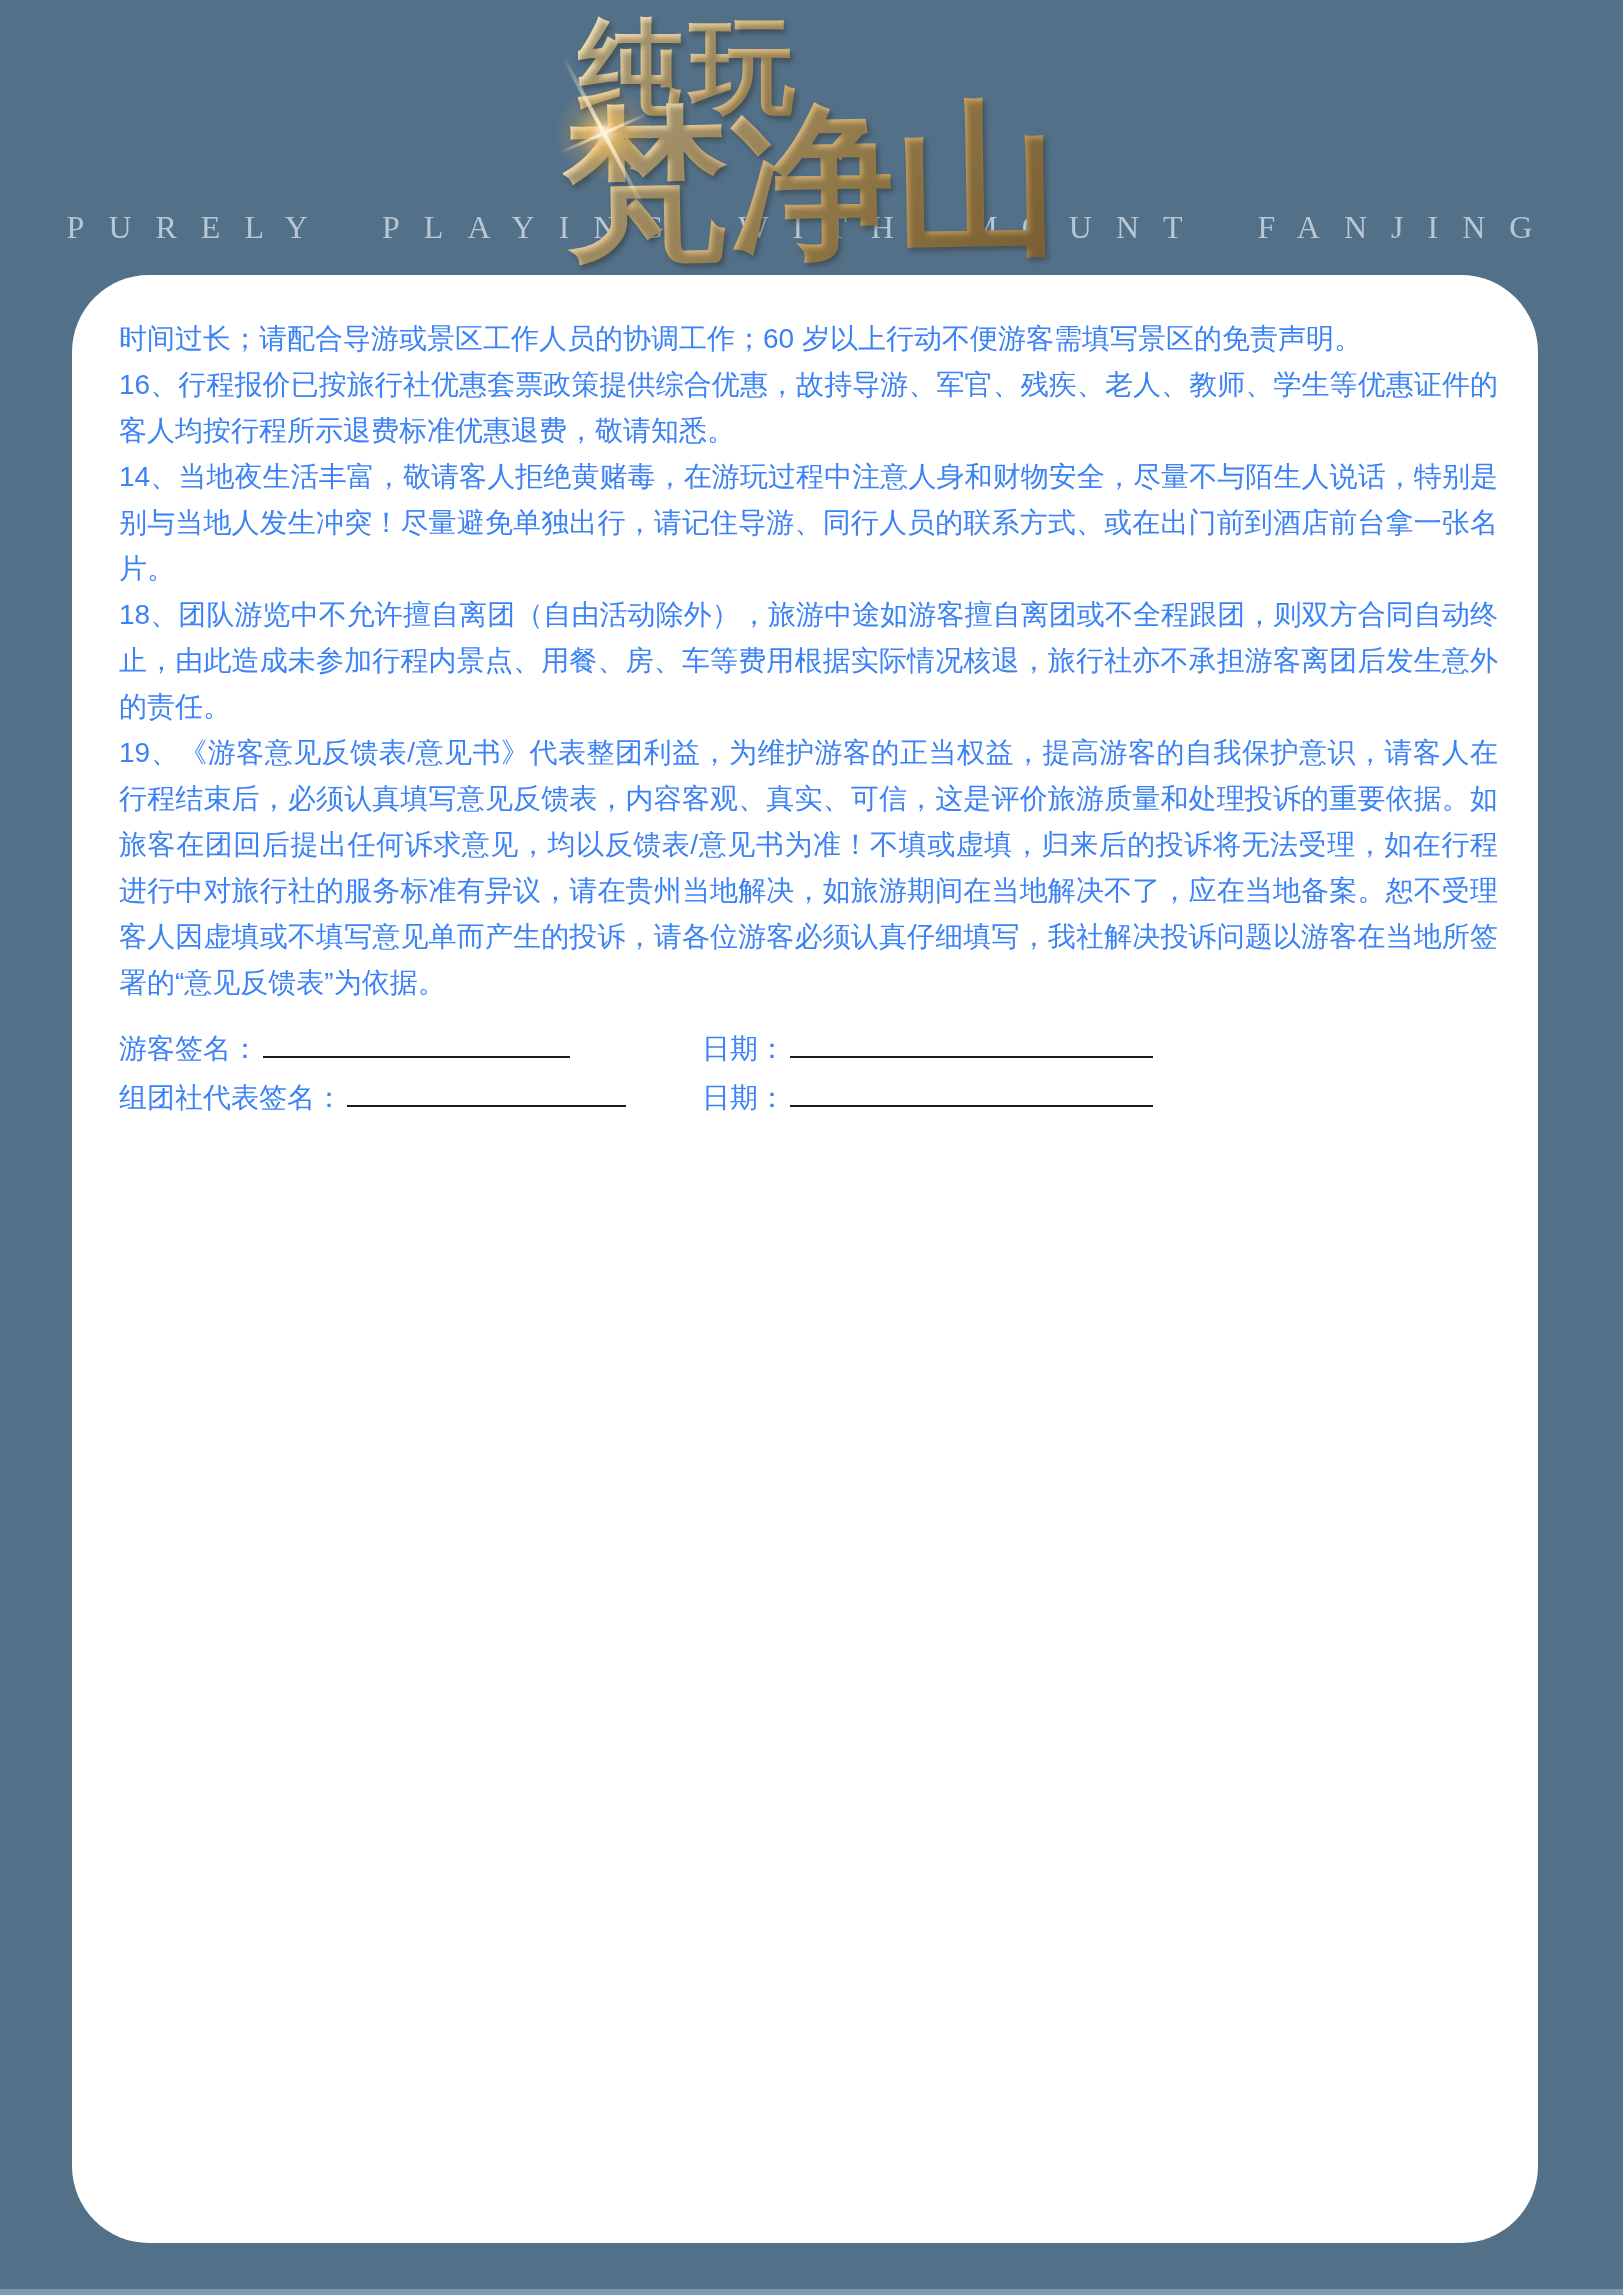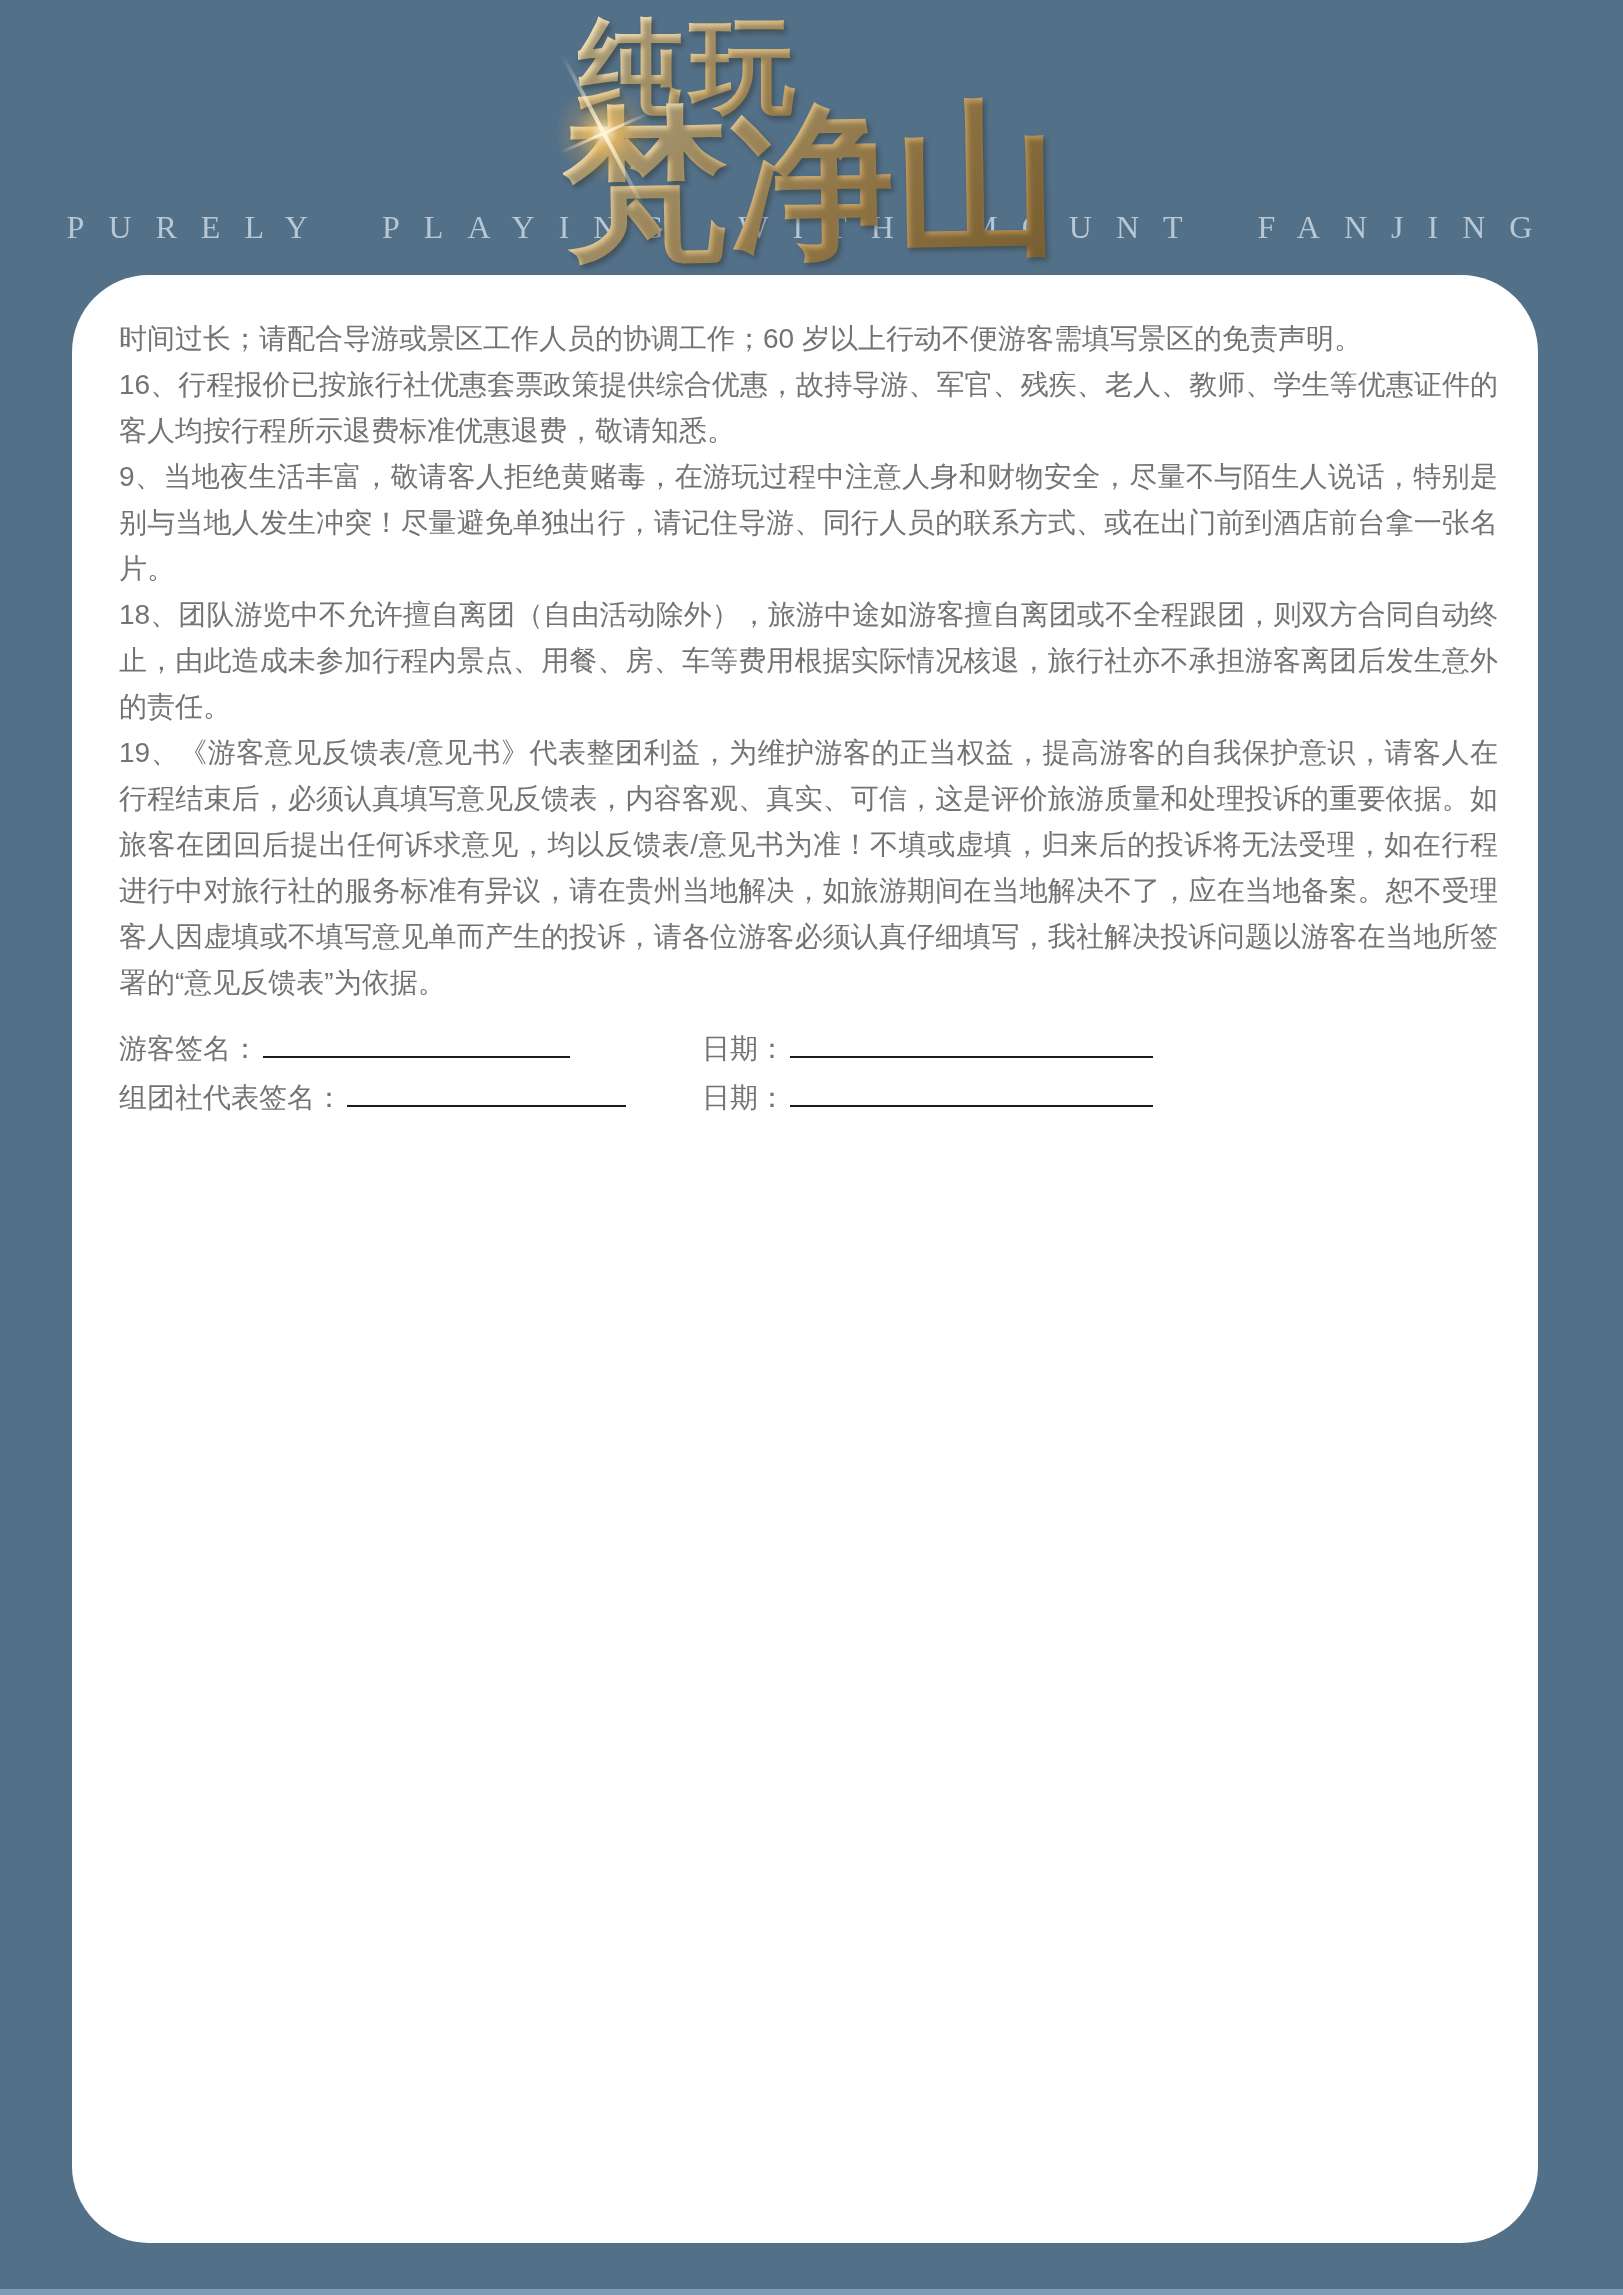--- a/index.html
+++ b/index.html
@@ -102,21 +102,21 @@
     width: 1466px;
     height: 1968px;
     background: #ffffff;
     border-radius: 77px;
     z-index: 2;
   }
   .card-content {
     padding: 41px 40px 0 47px;
     font-size: 28px;
     line-height: 46px;
-    color: #737373;
+    color: #3b82f6;
     text-align: justify;
     text-justify: inter-ideograph;
   }
   .card-content p {
     margin: 0;
   }
 
   
   .sig-block {
     margin-top: 20px;
@@ -170,21 +170,21 @@
 <div class="logo-wrap">
   <div class="logo-top">纯玩</div>
   <div class="logo-main">梵净山</div>
 </div>
 
 <div class="card">
   <div class="card-content">
 
     <p>时间过长；请配合导游或景区工作人员的协调工作；60 岁以上行动不便游客需填写景区的免责声明。</p>
     <p>16、行程报价已按旅行社优惠套票政策提供综合优惠，故持导游、军官、残疾、老人、教师、学生等优惠证件的客人均按行程所示退费标准优惠退费，敬请知悉。</p>
-    <p>9、当地夜生活丰富，敬请客人拒绝黄赌毒，在游玩过程中注意人身和财物安全，尽量不与陌生人说话，特别是别与当地人发生冲突！尽量避免单独出行，请记住导游、同行人员的联系方式、或在出门前到酒店前台拿一张名片。</p>
+    <p>14、当地夜生活丰富，敬请客人拒绝黄赌毒，在游玩过程中注意人身和财物安全，尽量不与陌生人说话，特别是别与当地人发生冲突！尽量避免单独出行，请记住导游、同行人员的联系方式、或在出门前到酒店前台拿一张名片。</p>
     <p>18、团队游览中不允许擅自离团（自由活动除外），旅游中途如游客擅自离团或不全程跟团，则双方合同自动终止，由此造成未参加行程内景点、用餐、房、车等费用根据实际情况核退，旅行社亦不承担游客离团后发生意外的责任。</p>
     <p>19、《游客意见反馈表/意见书》代表整团利益，为维护游客的正当权益，提高游客的自我保护意识，请客人在行程结束后，必须认真填写意见反馈表，内容客观、真实、可信，这是评价旅游质量和处理投诉的重要依据。如旅客在团回后提出任何诉求意见，均以反馈表/意见书为准！不填或虚填，归来后的投诉将无法受理，如在行程进行中对旅行社的服务标准有异议，请在贵州当地解决，如旅游期间在当地解决不了，应在当地备案。恕不受理客人因虚填或不填写意见单而产生的投诉，请各位游客必须认真仔细填写，我社解决投诉问题以游客在当地所签署的“意见反馈表”为依据。</p>
 
     <div class="sig-block">
 
       <div class="sig-row">
         <span class="sig-group">
           <span class="sig-label">游客签名：</span><span class="sig-line line-a"></span>
         </span>
         <span class="date-group">

